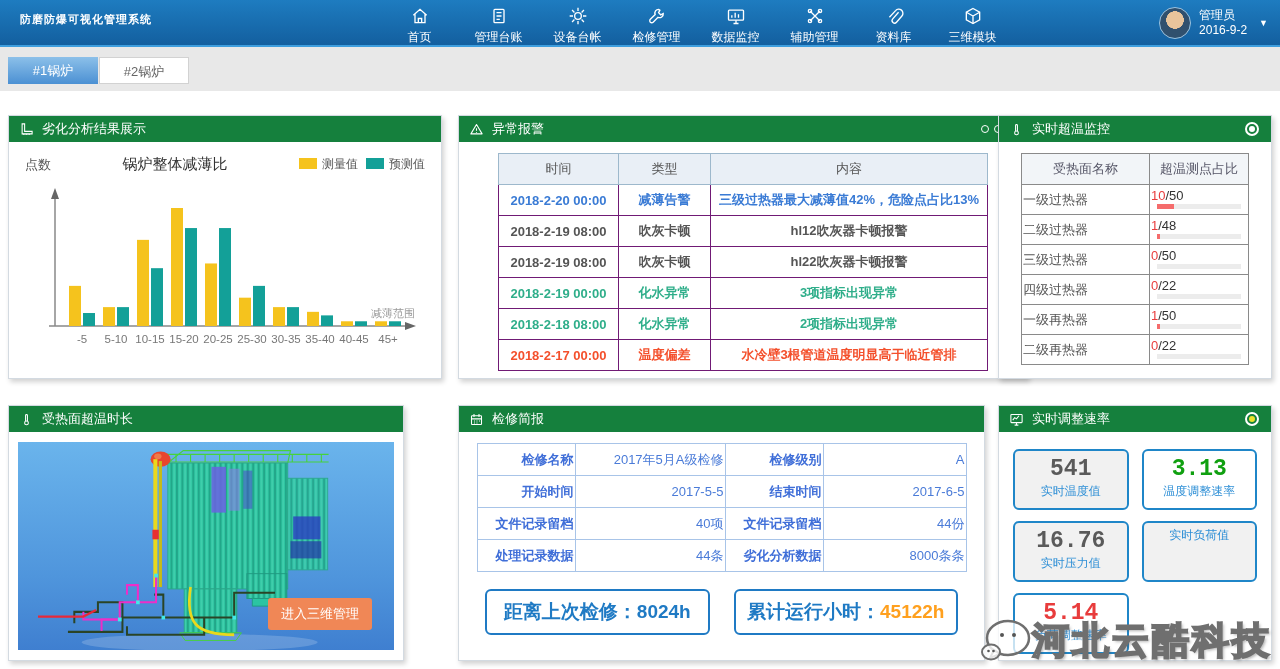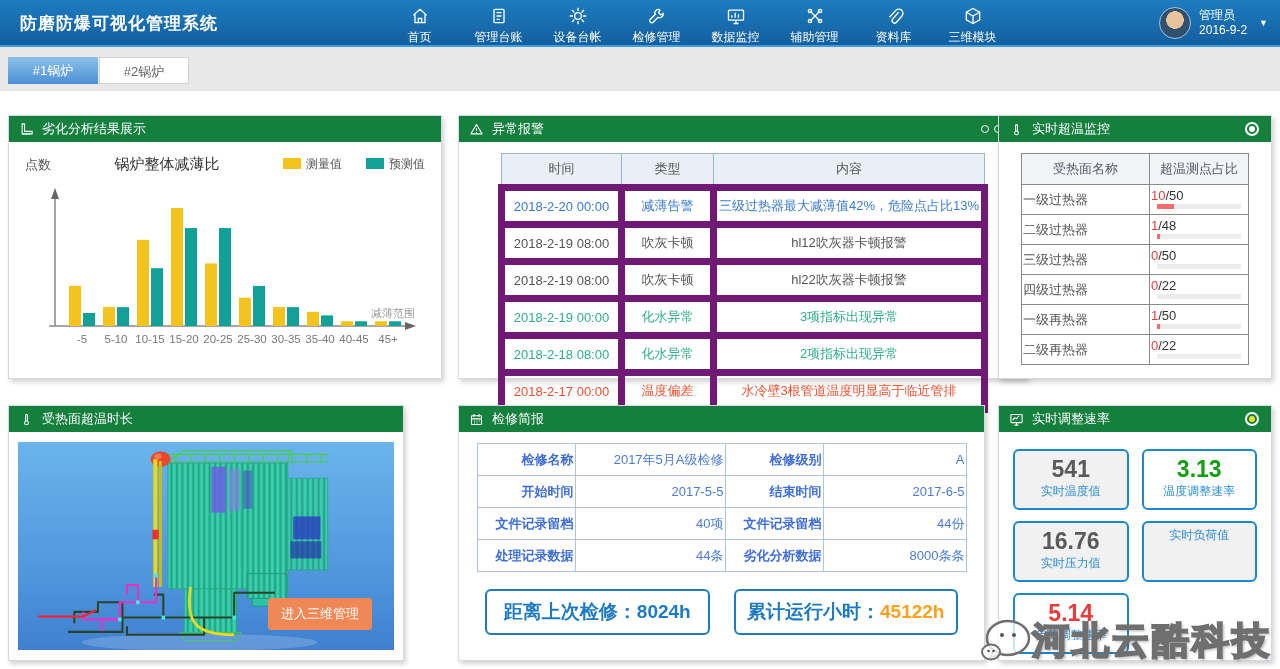--- a/index.html
+++ b/index.html
@@ -2,21 +2,21 @@
 <html><head>
 <meta charset="utf-8">
 <style>
   html,body{margin:0;padding:0;}
   body{width:1280px;height:669px;position:relative;overflow:hidden;background:#fff;
        font-family:"Liberation Sans","DejaVu Sans",sans-serif;-webkit-font-smoothing:antialiased;}
 
   
   .topbar{position:absolute;left:0;top:0;right:0;height:45px;
           background:linear-gradient(180deg,#1e7cc0,#135f9f);border-bottom:2px solid #3e9ede;}
-  .app-title{position:absolute;left:20px;top:12px;font-size:17px;font-weight:bold;color:#fff;letter-spacing:1px;}
+  .app-title{position:absolute;left:20px;top:12px;font-size:11px;font-weight:bold;color:#fff;letter-spacing:1px;}
   .nav{position:absolute;left:380px;top:4px;display:flex;}
   .nav-item{width:79px;text-align:center;color:#fff;cursor:pointer;}
   .nav-item svg{width:20px;height:20px;display:block;margin:2px auto 1px;}
   .nav-item span{font-size:12px;}
   .user{position:absolute;right:12px;top:7px;display:flex;align-items:center;color:#fff;}
   .avatar{width:30px;height:30px;border-radius:50%;margin-right:8px;border:1px solid #9cc2de;
           background:radial-gradient(circle at 50% 40%,#e8c49c 0 37%,#30506e 38%);}
   .user-meta{font-size:12px;line-height:15px;}
   .caret{margin-left:12px;font-size:9px;}
 
@@ -34,29 +34,29 @@
   .spacer{flex:1;}
   .dots{display:flex;gap:5px;margin-right:12px;}
   .dots i{width:6px;height:6px;border:1px solid #fff;border-radius:50%;}
   .ring{width:10px;height:10px;border:2px solid #fff;border-radius:50%;display:flex;align-items:center;justify-content:center;margin-right:12px;}
   .ring i{width:6px;height:6px;border-radius:50%;background:#fff;}
   .ring.yellow i{background:#ece32b;}
 
   
   .chart-head{display:flex;align-items:center;padding:13px 16px 0 16px;font-size:13px;color:#555;}
   .chart-title{flex:1;text-align:center;font-size:15px;color:#333;}
-  .legend{display:flex;gap:24px;font-size:12px;color:#555;}
+  .legend{display:flex;gap:8px;font-size:12px;color:#555;}
   .sw{width:18px;height:11px;display:inline-block;margin-right:5px;vertical-align:-1px;}
   #chart{margin:2px 0 0 6px;}
 
   
   table{border-collapse:collapse;}
   .alarm-table{width:490px;margin:11px auto 0;font-size:13px;}
   .alarm-table th{background:#e9eff6;color:#555;font-weight:normal;border:1px solid #9db8cc;height:28px;}
-  .alarm-table td{border:7px solid #701a75;height:28px;text-align:center;}
+  .alarm-table td{border:1px solid #701a75;height:28px;text-align:center;font-weight:bold;}
   .t-blue td{color:#3a7bd5;}.t-gray td{color:#555;}.t-green td{color:#2fae8a;}.t-red td{color:#f4502c;}
 
   
   .ot-table{width:228px;margin:11px auto 0;font-size:13px;}
   .ot-table th{background:#f2f5f8;color:#556;font-weight:normal;border:1px solid #8a8a8a;height:28px;}
   .ot-table td{border:1px solid #8a8a8a;height:27px;text-align:left;color:#555;}
   .ot-val{line-height:15px;}
   .num{color:#e83c3c;}.den{color:#333;}
   .ot-track{height:5px;background:#ececec;margin:1px 6px 2px 6px;}
   .ot-fill{height:5px;background:#f56c6c;}
@@ -65,21 +65,21 @@
   .maint-table{width:490px;margin:11px auto 0;font-size:13px;}
   .maint-table td{border:1px solid #a8c4e8;height:29px;text-align:right;}
   .m-label{color:#3f6ed8;font-weight:bold;}
   .m-value{color:#4a7bd8;}
   .maint-btns{display:flex;gap:24px;margin:17px 26px 0;}
   .maint-btn{flex:1;height:42px;border:2px solid #1f7ac4;border-radius:6px;background:#fff;display:flex;
              align-items:center;justify-content:center;font-size:19px;font-weight:bold;color:#1f7ac4;cursor:pointer;}
 
   
   .cards{display:grid;grid-template-columns:1fr 1fr;gap:11px 13px;margin:17px 14px 0;}
-  .card{height:53px;border:2px solid #1f86c8;border-radius:6px;background:#fff;text-align:center;padding-top:4px;box-sizing:content-box;}
+  .card{height:53px;border:2px solid #1f86c8;border-radius:6px;background:#fff;text-align:center;padding-top:4px;box-sizing:content-box;font-family:Liberation Mono, monospace;}
   .card.filled{background:#f1f1f1;}
   .card .v{font-size:23px;font-weight:bold;line-height:28px;}
   .v.neutral{color:#5a5a5a;}.v.green{color:#10a010;}.v.red{color:#e83c3c;}
   .card .l{font-size:12px;color:#2e8fd6;}
 
   
   .view3d{position:absolute;left:9px;top:36px;right:9px;bottom:10px;}
   .enter3d{position:absolute;right:22px;bottom:20px;background:#f08756;color:#fff;font-size:13px;
            padding:7px 13px;border-radius:3px;cursor:pointer;}
 

